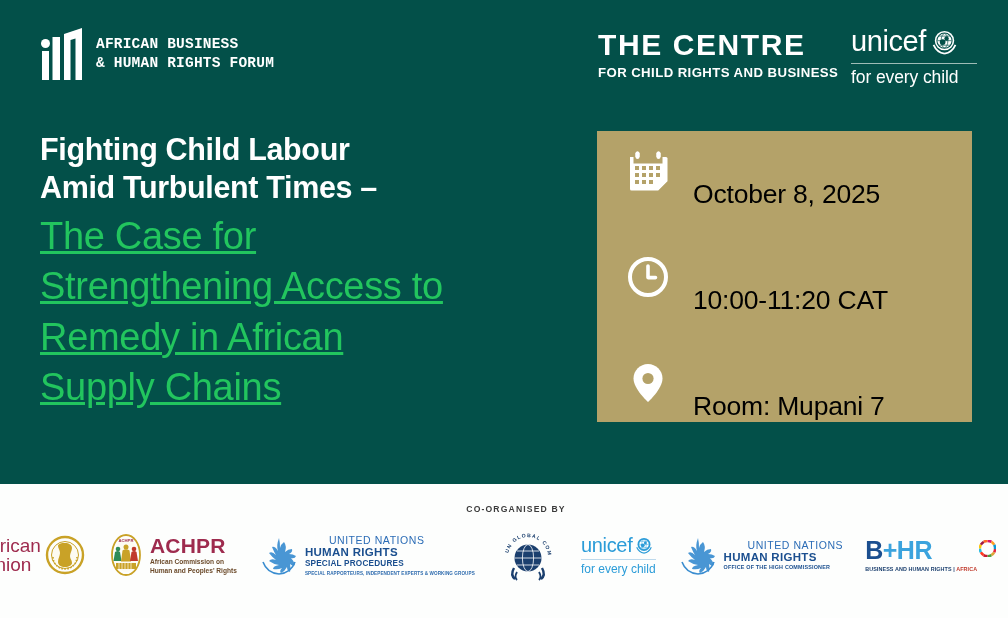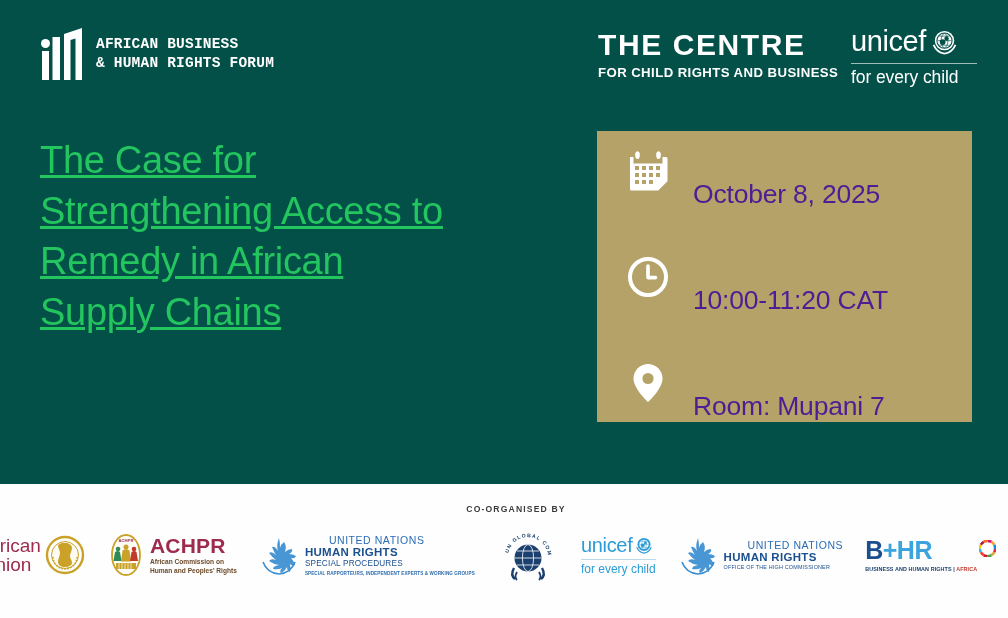--- a/index.html
+++ b/index.html
@@ -67,21 +67,21 @@
   .info-panel {
     position: absolute; left: 597px; top: 131px;
     width: 375px; height: 291px;
     background: #b4a269;
     display: flex; flex-direction: column;
     justify-content: center; gap: 27px;
     padding-left: 30px;
   }
   .info-row { display: flex; align-items: center; gap: 24px; }
   .info-icon { width: 42px; height: 42px; flex: none; }
-  .info-text { color: #4c1d95; font-size: 26.5px; font-weight: 300; letter-spacing: -.2px; margin-top: 48px; }
+  .info-text { color: #000000; font-size: 26.5px; font-weight: 300; letter-spacing: -.2px; margin-top: 48px; }
 
   
   .footer {
     position: absolute; left: 0; top: 484px;
     width: 1008px; height: 137px; background: #fdfefd; padding-left: 24px;
   }
   .co-org {
     text-align: center; margin-top: 20px;
     font-size: 8.6px; font-weight: bold; color: #3b3b3b; letter-spacing: 1.15px;
   }
@@ -97,21 +97,21 @@
   
   .achpr-emblem { width: 38px; height: 44px; }
   .achpr-text { margin-left: 5px; }
   .achpr-main { color: #9e2b4e; font-size: 21px; font-weight: bold; line-height: 1; letter-spacing: .2px; }
   .achpr-sub { color: #6b4a2a; font-size: 6.6px; font-weight: bold; line-height: 1.3; margin-top: 2px; }
   
   .un-emblem { width: 40px; height: 40px; flex: none; }
   .un-text { margin-left: 6px; }
   .un-l1 { color: #2b6cb6; font-size: 10.5px; letter-spacing: .55px; line-height: 1.15; margin-left: 24px; }
   .un-l2 { color: #1b4f8f; font-size: 11.5px; font-weight: bold; letter-spacing: .3px; line-height: 1.15; }
-  .un-l3 { color: #1b4f8f; font-size: 8.2px; font-weight: normal; letter-spacing: .2px; line-height: 1.2; }
+  .un-l3 { color: #1b4f8f; font-size: 8.2px; font-weight: bold; letter-spacing: .2px; line-height: 1.2; }
   .un-l4 { color: #2f6cae; font-size: 4.6px; font-weight: bold; letter-spacing: .1px; margin-top: 2px; }
   
   .ungc { width: 62px; height: 54px; }
   
   .uf-top { display: flex; align-items: center; gap: 3px; }
   .uf-word { color: #2b9cd8; font-size: 20px; line-height: 1; letter-spacing: -.3px; }
   .uf-emblem { width: 18px; height: 18px; }
   .uf-rule { height: 1px; background: #bcd9ec; margin: 4px 0 3px; }
   .uf-tag { color: #2b9cd8; font-size: 12px; line-height: 1; }
   
@@ -165,20 +165,22 @@
           <circle cx="18.4" cy="12.4" r="2.6" fill="#035049"></circle>
           <circle cx="13.8" cy="16.6" r="3.4" fill="#035049"></circle>
           <path d="M3 20 q4 9 13 10.5 M29 20 q-4 9 -13 10.5" stroke="#fff" stroke-width="2.1" fill="none"></path>
         </svg>
       </div>
       <div class="unicef-rule"></div>
       <div class="unicef-tag">for every child</div>
     </div>
 
     <div class="title-block">
+      <div class="title-strong">Fighting Child Labour
+Amid Turbulent Times –</div>
       <div class="title-light">The Case for
 Strengthening Access to
 Remedy in African
 Supply Chains</div>
     </div>
 
     <div class="info-panel">
 
       <div class="info-row">
         <svg class="info-icon" viewBox="0 0 42 42">

